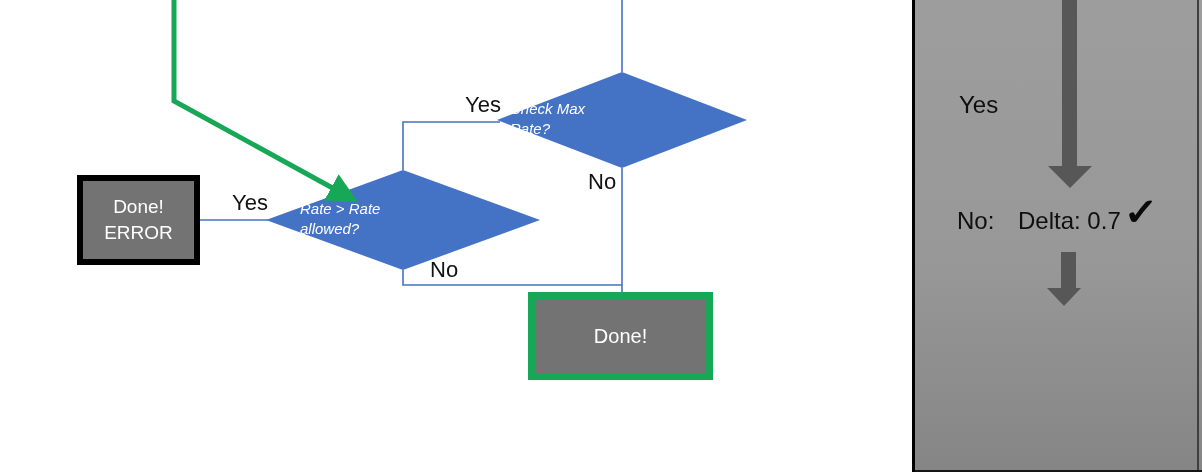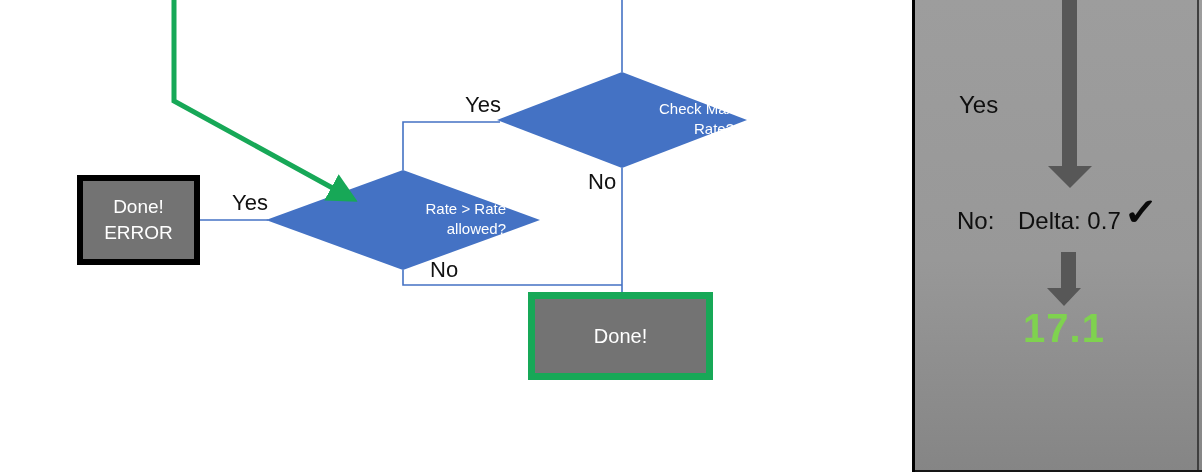--- a/index.html
+++ b/index.html
@@ -3,21 +3,21 @@
 <meta charset="utf-8">
 <style>
   html,body{margin:0;padding:0;background:#fff;}
   .stage{
     position:relative;width:1202px;height:472px;overflow:hidden;background:#ffffff;
     font-family:"Liberation Sans", sans-serif;
   }
   svg.flow{position:absolute;left:0;top:0;}
   .shape-label{
     position:absolute;color:#ffffff;font-size:15px;line-height:1.35;
-    text-align:right;white-space:pre-line;
+    text-align:left;white-space:pre-line;font-style:italic;
   }
   .edge-label{
     position:absolute;color:#121212;font-size:22px;line-height:1.1;
   }
   .proc-box{
     position:absolute;background:#737373;display:flex;align-items:center;justify-content:center;
     color:#ffffff;text-align:center;box-sizing:border-box;white-space:pre-line;
   }
   .error-box{left:77px;top:175px;width:123px;height:90px;border:6px solid #000000;font-size:19px;line-height:1.35;}
   .done-box{left:528px;top:292px;width:185px;height:88px;border:7px solid #17A857;font-size:20px;}
@@ -79,19 +79,18 @@
 
     <div class="panel-text" style="left:44px;top:92px;">Yes</div>
 
     <div class="panel-text" style="left:42px;top:208px;">No:</div>
     <div class="panel-text" style="left:103px;top:208px;">Delta: 0.7</div>
     <div class="check">✓</div>
 
     <div class="arrow-shaft" style="left:146px;top:252px;height:36px;"></div>
     <div class="arrow-head" style="left:132px;top:288px;border-left-width:17px;border-right-width:17px;border-top-width:18px;"></div>
 
-    <div class="result">17.1</div>
 
     <div class="panel-right-edge"></div>
     <div class="panel-bottom-edge"></div>
   </div>
 
 </div>
 
 </body></html>

